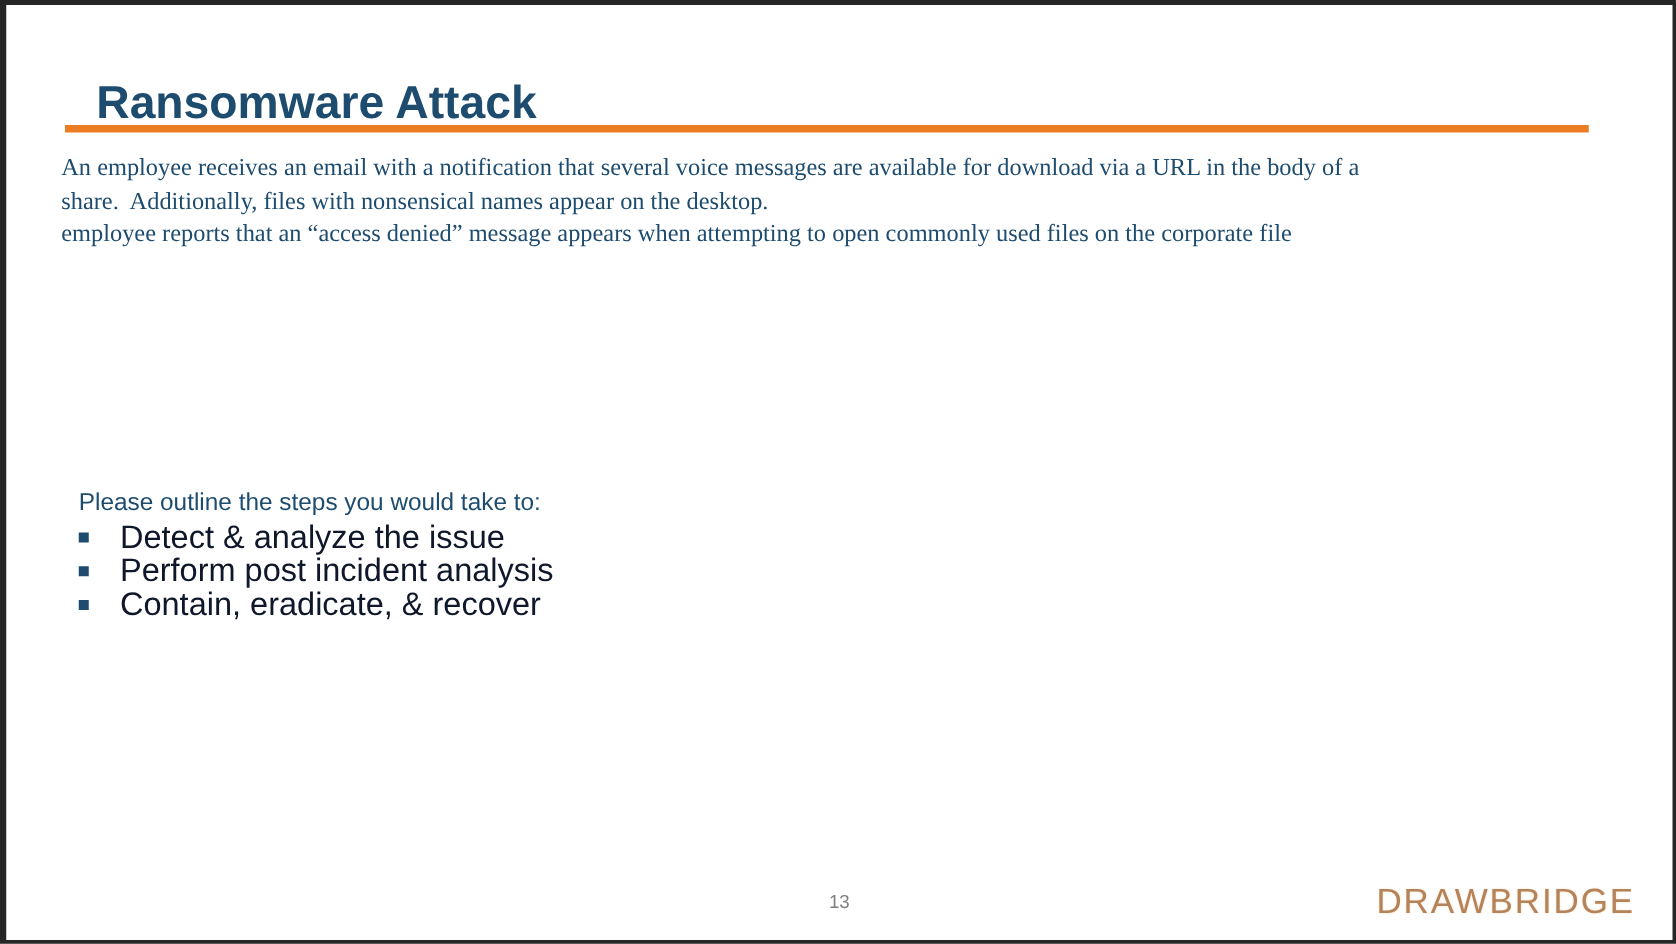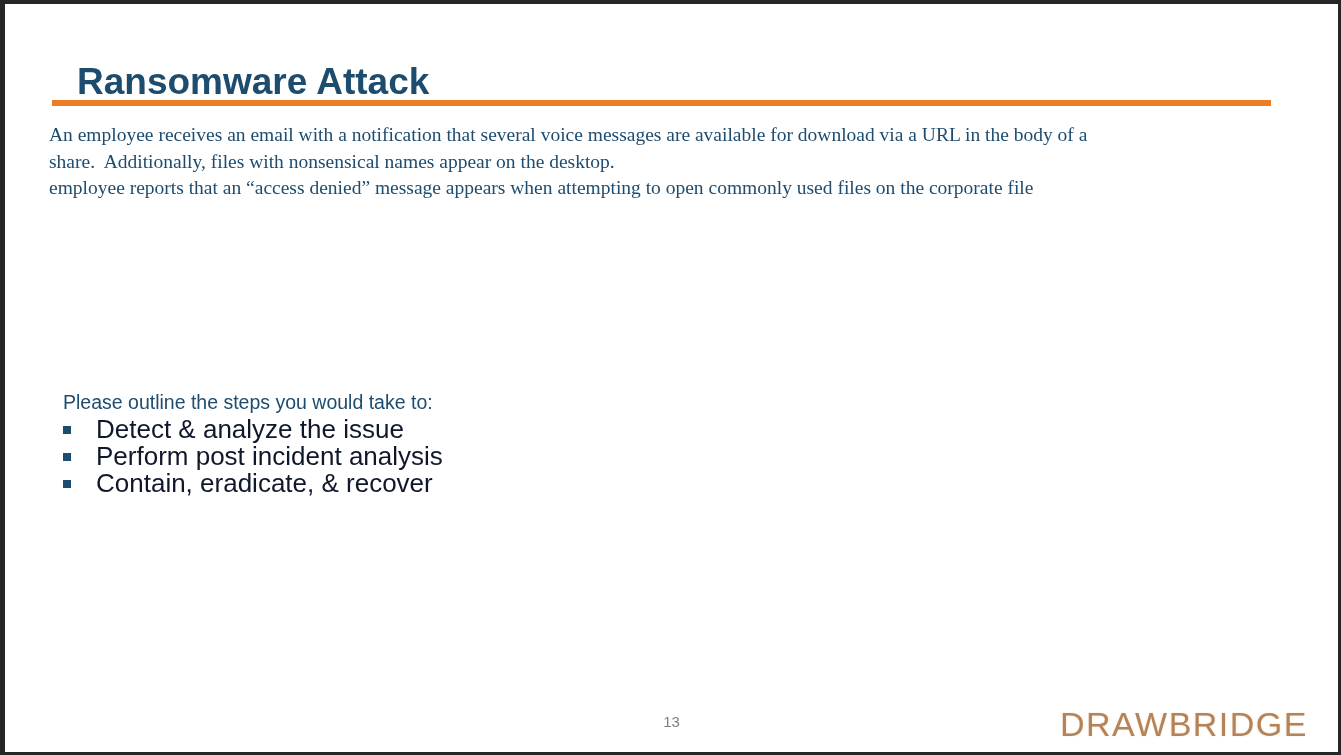--- a/index.html
+++ b/index.html
@@ -90,21 +90,21 @@
     top: 709px;
     width: 100%;
     text-align: center;
     font-size: 15px;
     color: #7f7f7f;
   }
   .logo {
     position: absolute;
     right: 30px;
     top: 701px;
-    font-size: 34px;
+    font-size: 28px;
     font-weight: 500;
     letter-spacing: 1.5px;
     color: #b5835a;
     text-shadow: 0 0 2px #f3dfc6;
     white-space: nowrap;
   }
 </style>
 </head>
 <body>
 

